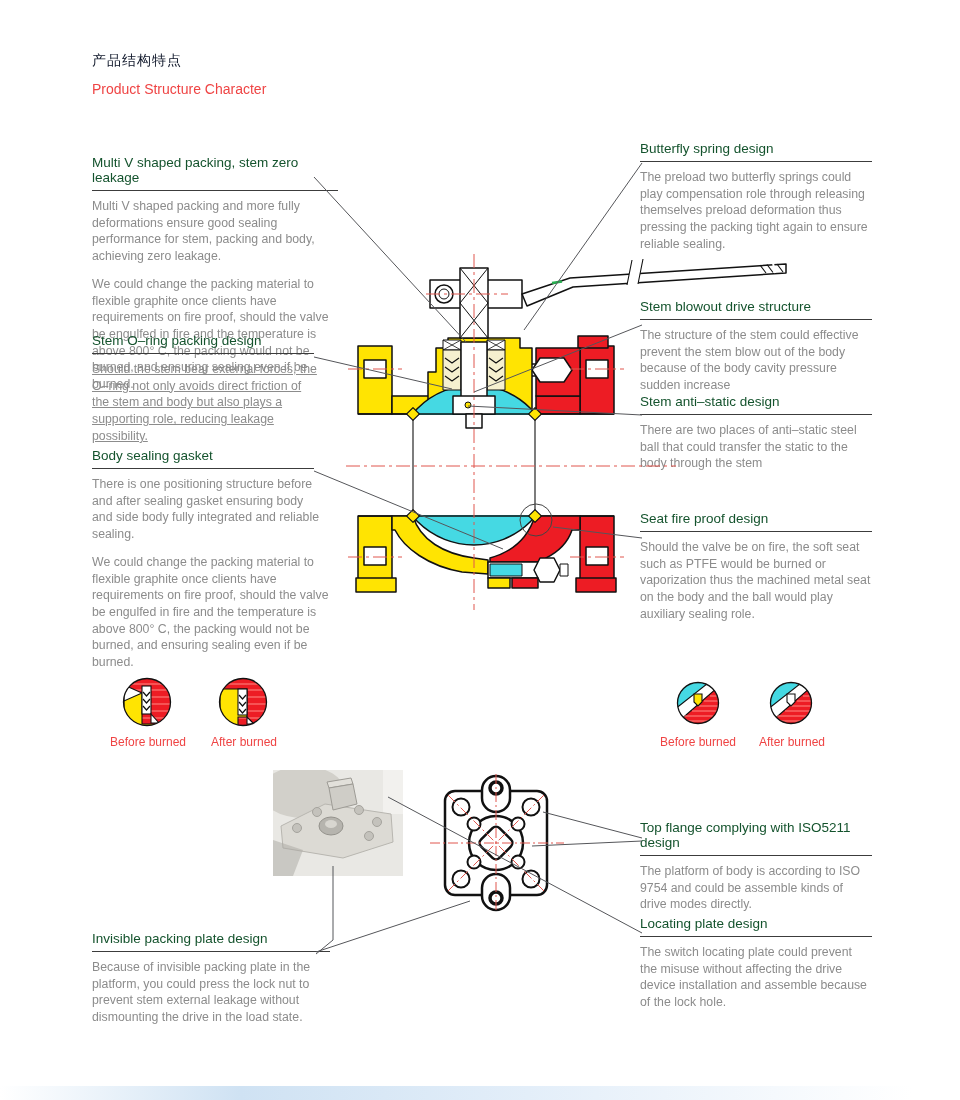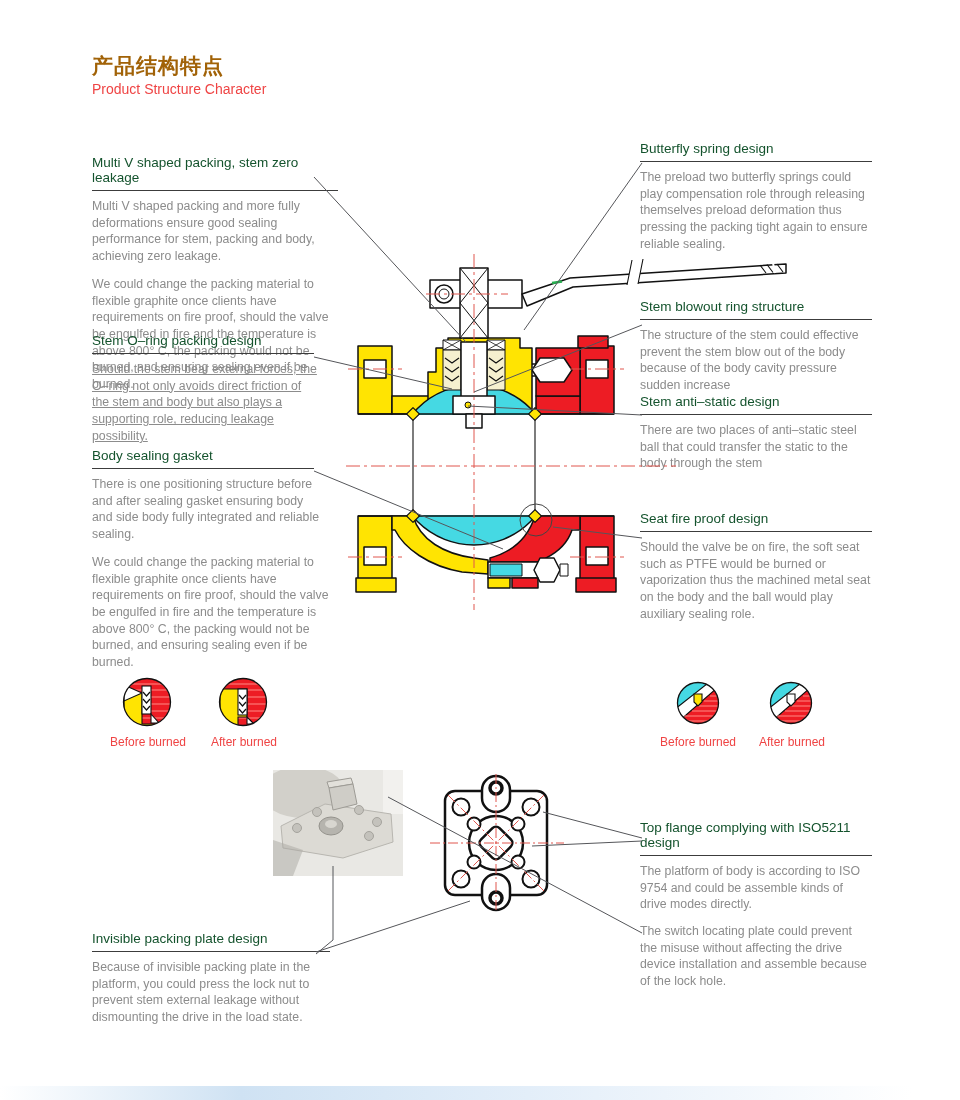--- a/index.html
+++ b/index.html
@@ -1,19 +1,19 @@
 <!DOCTYPE html>
 <html><head>
 <meta charset="utf-8">
 <style>
   html,body{margin:0;padding:0;background:#ffffff;}
   #page{position:relative;width:960px;height:1100px;background:#ffffff;overflow:hidden;
         font-family:"Liberation Sans",sans-serif;}
-  .zh-title{position:absolute;left:92px;top:52px;font-size:21px;font-weight:bold;
-            color:#a16207;letter-spacing:1px;}
+  .zh-title{position:absolute;left:92px;top:52px;font-size:14px;font-weight:normal;
+            color:#0f172a;letter-spacing:1px;}
   .en-title{position:absolute;left:92px;top:81px;font-size:14px;color:#ef4444;}
   .sec{position:absolute;z-index:2;}
   .sec .h{color:#14532d;font-size:13.5px;padding-bottom:5px;border-bottom:1px solid #3c3c3c;}
   .sec .p{color:#8c8c8c;font-size:12.3px;line-height:1.36;margin-top:7px;}
   .sec .p + .p{margin-top:11px;}
   .col-l{left:92px;width:246px;}
   .col-r{left:640px;width:232px;}
   .burn-label{position:absolute;width:92px;text-align:center;font-size:12px;color:#ef4444;z-index:2;}
   .diagram{position:absolute;z-index:2;}
   .overlay{position:absolute;left:0;top:0;z-index:5;pointer-events:none;}
@@ -44,40 +44,41 @@
     <div class="p" style="width:232px;">There is one positioning structure before and after sealing gasket ensuring body and side body fully integrated and reliable sealing.</div>
     <div class="p" style="width:240px;">We could change the packing material to flexible graphite once clients have requirements on fire proof, should the valve be engulfed in fire and the temperature is above 800° C, the packing would not be burned, and ensuring sealing even if be burned.</div>
   </div>
 
   <div class="sec col-r" style="top:141px;">
     <div class="h">Butterfly spring design</div>
     <div class="p">The preload two butterfly springs could play compensation role through releasing themselves preload deformation thus pressing the packing tight again to ensure reliable sealing.</div>
   </div>
 
   <div class="sec col-r" style="top:299px;">
-    <div class="h">Stem blowout ring structure</div>
+    <div class="h">Stem blowout drive structure</div>
     <div class="p">The structure of the stem could effective prevent the stem blow out of the body because of the body cavity pressure sudden increase</div>
   </div>
 
   <div class="sec col-r" style="top:394px;">
     <div class="h">Stem anti–static design</div>
     <div class="p">There are two places of anti–static steel ball that could transfer the static to the body through the stem</div>
   </div>
 
   <div class="sec col-r" style="top:511px;">
     <div class="h">Seat fire proof design</div>
     <div class="p">Should the valve be on fire, the soft seat such as PTFE would be burned or vaporization thus the machined metal seat on the body and the ball would play auxiliary sealing role.</div>
   </div>
 
   <div class="sec col-r" style="top:820px;">
     <div class="h">Top flange complying with ISO5211 design</div>
     <div class="p">The platform of body is according to ISO 9754 and could be assemble kinds of drive modes directly.</div>
   </div>
 
   <div class="sec col-r" style="top:916px;">
+    <div class="h">Locating plate design</div>
     <div class="p">The switch locating plate could prevent the misuse without affecting the drive device installation and assemble because of the lock hole.</div>
   </div>
 
   <div class="sec" style="left:92px;top:931px;width:238px;">
     <div class="h">Invisible packing plate design</div>
     <div class="p">Because of invisible packing plate in the platform, you could press the lock nut to prevent stem external leakage without dismounting the drive in the load state.</div>
   </div>
 
   <svg class="diagram" style="left:340px;top:248px;" width="460" height="372" viewBox="0 0 460 372">
     <g stroke="#111111" stroke-width="1.5" stroke-linejoin="round" fill="none">

